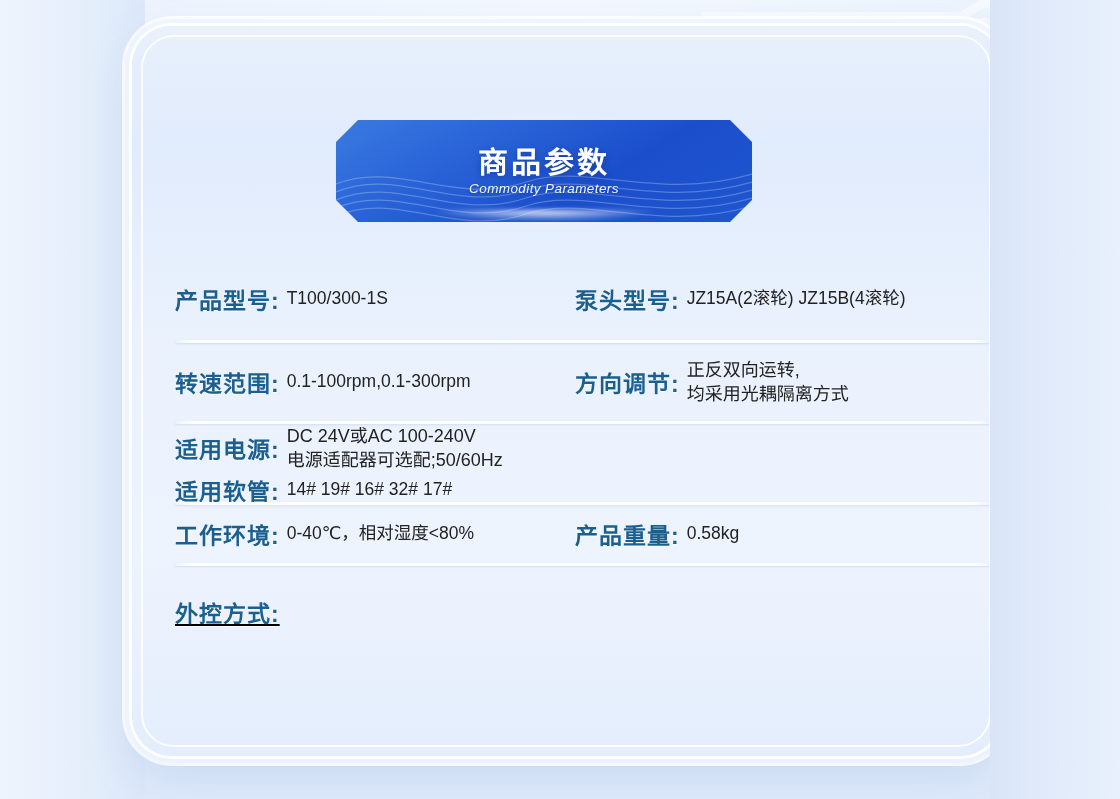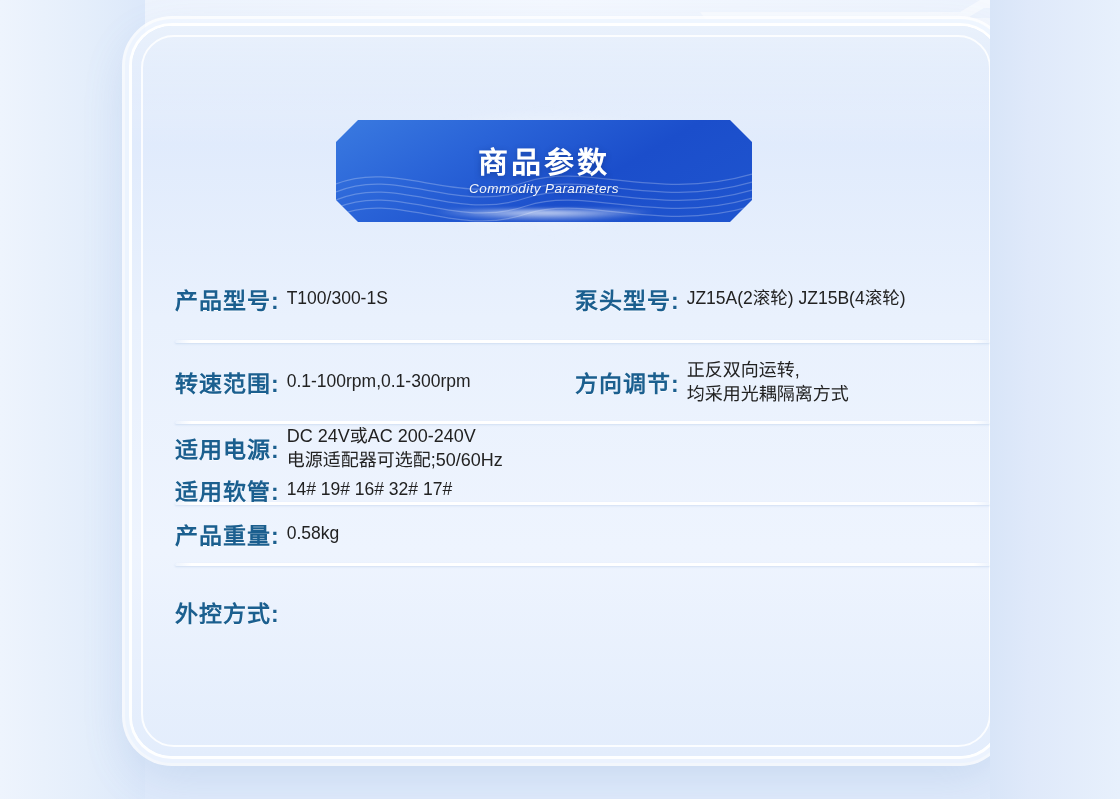--- a/index.html
+++ b/index.html
@@ -112,21 +112,21 @@
   .lbl{
     font-size:23px;font-weight:bold;color:#1b5f8f;
     letter-spacing:1px;white-space:nowrap;
     text-shadow:0 1px 0 rgba(255,255,255,.6);
   }
   .val{
     font-size:17.5px;color:#222222;margin-left:7px;line-height:1.35;
   }
   .val.small{font-size:18px;}
   .val .ln{display:block;white-space:nowrap;}
-  .cell.wide{width:815px;align-items:center;}
+  .cell.wide{width:815px;align-items:center;text-decoration:underline;}
   .val.para{font-size:16.5px;line-height:1.85;max-width:690px;}
 
   
   .r1{height:58px;}
   .r2{height:78px;}
   .r3{height:78px;flex-direction:column;}
   .r4{height:58px;}
   .r5{height:92px;}
 </style>
 </head>
@@ -212,32 +212,36 @@
           <span class="ln">均采用光耦隔离方式</span>
         </span>
       </div>
     </div>
     <div class="divider"></div>
 
     <div class="srow r3">
       <div class="cell left" style="height:78px">
         <span class="lbl">适用电源:</span>
         <span class="val small">
-          <span class="ln">DC 24V或AC 200-240V</span>
+          <span class="ln">DC 24V或AC 100-240V</span>
           <span class="ln">电源适配器可选配;50/60Hz</span>
         </span>
       </div>
       <div class="cell right" style="height:78px">
         <span class="lbl">适用软管:</span>
         <span class="val">14# 19# 16# 32# 17#</span>
       </div>
     </div>
     <div class="divider"></div>
 
     <div class="srow r4">
+      <div class="cell left" style="height:58px">
+        <span class="lbl">工作环境:</span>
+        <span class="val">0-40℃，相对湿度&lt;80%</span>
+      </div>
       <div class="cell right" style="height:58px">
         <span class="lbl">产品重量:</span>
         <span class="val">0.58kg</span>
       </div>
     </div>
     <div class="divider"></div>
 
     <div class="srow r5">
       <div class="cell wide" style="height:92px">
         <span class="lbl">外控方式:</span>

